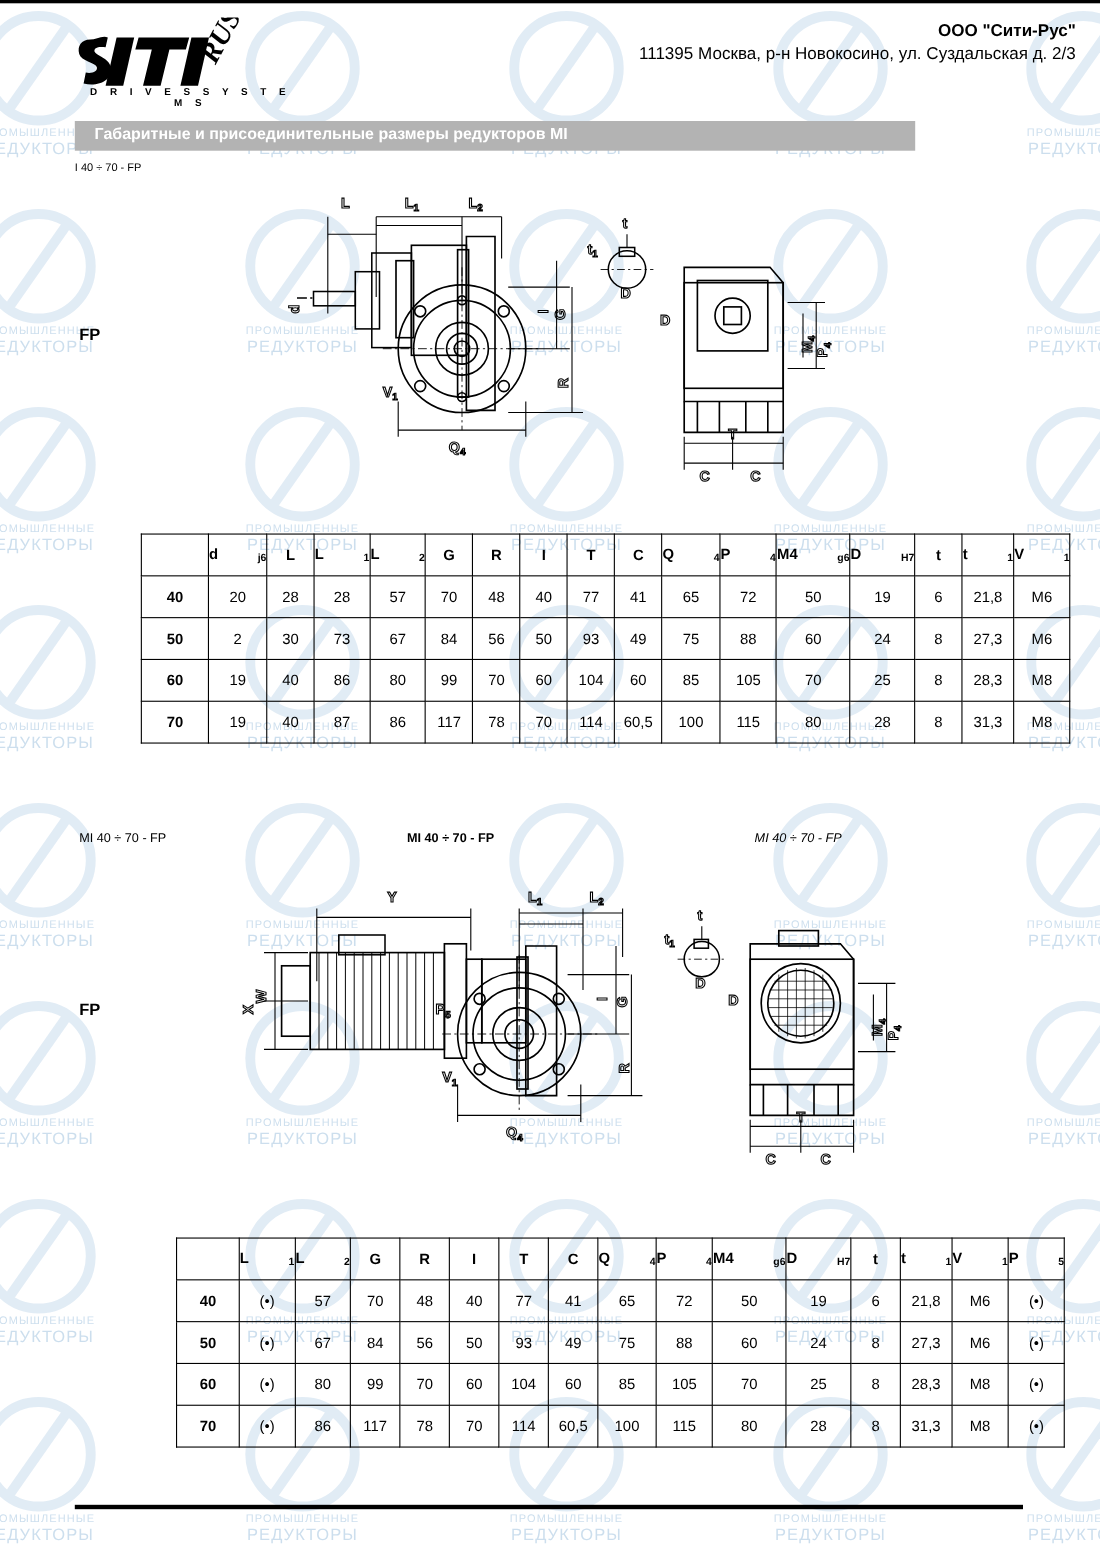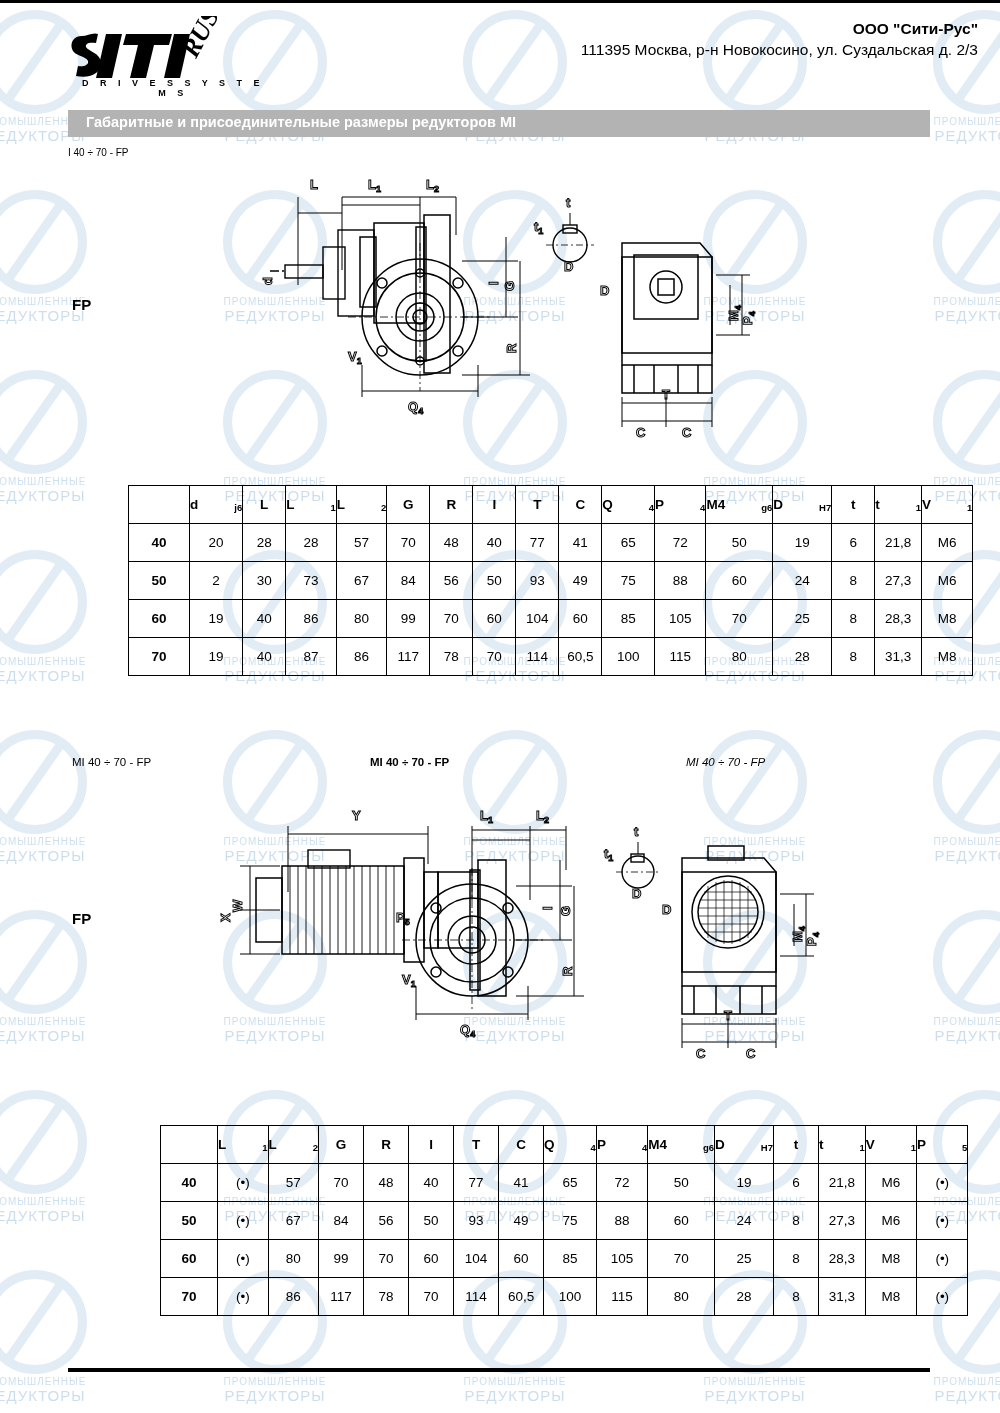--- a/index.html
+++ b/index.html
@@ -47,21 +47,21 @@
   .logo .sitisvg{position:absolute;left:0;top:0;}
   .logo .ds{
     position:absolute;left:10px;top:62px;
     font-size:9px;letter-spacing:4.5px;font-weight:bold;color:#000;text-align:center;
   }
   .addr{position:absolute;right:22px;top:8px;text-align:right;line-height:21px;font-size:15.5px;}
   .addr .l1{font-weight:bold;}
   .rule-top{position:absolute;left:0;right:0;top:0;height:3px;background:#000;}
 
   .titlebar{
-    position:absolute;left:68px;top:110px;width:862px;height:27px;
+    position:absolute;left:68px;top:110px;width:764px;height:27px;
     background:#b3b3b3;z-index:2;
   }
   .titlebar .tb-text{
     position:absolute;left:18px;top:4px;
     font-size:14.5px;font-weight:bold;color:#fff;
   }
 
   .caption-1{position:absolute;left:68px;top:147px;font-size:10px;z-index:2;}
   .fp-label-1{position:absolute;left:72px;top:296px;font-size:15px;font-weight:bold;z-index:2;}
 

